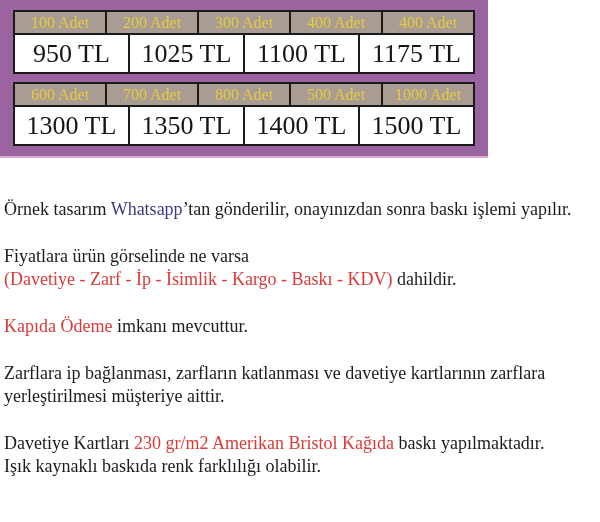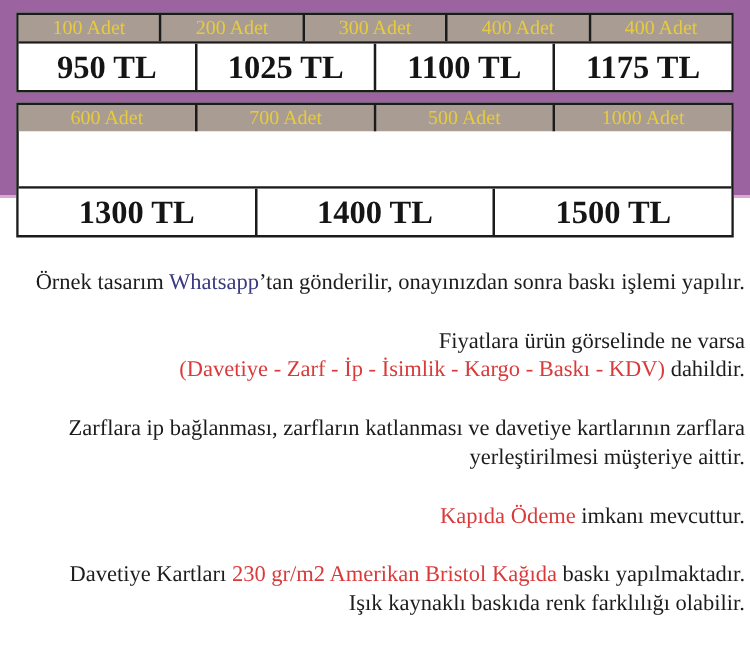--- a/index.html
+++ b/index.html
@@ -13,56 +13,56 @@
     --blue:#3a3a80;
   }
   html,body{margin:0;padding:0;}
   body{
     width:600px;height:522px;background:#ffffff;
     font-family:"Liberation Serif","DejaVu Serif",serif;
     overflow:hidden;
   }
   .banner{
     box-sizing:border-box;
-    width:600px;height:158px;
+    width:488px;height:158px;
     background:var(--purple);
     padding:10px 13px 0;
     border-bottom:2px solid var(--pink-line);
   }
   .price-table{
     display:flex;flex-direction:column;
     box-sizing:border-box;
     border:2px solid var(--tbl-border);
     background:#ffffff;
   }
-  .price-table + .price-table{margin-top:8px;gap:44px;}
+  .price-table + .price-table{margin-top:8px;}
   .hdr-row{display:flex;}
   .hdr-row .hcell{
     flex:1;height:21px;line-height:21px;
     background:var(--hdr-bg);
     color:var(--hdr-text);
     font-size:16px;text-align:center;
     border-left:2px solid var(--tbl-border);
     overflow:hidden;white-space:nowrap;
   }
   .hdr-row .hcell:first-child{border-left:none;}
   .price-row{display:flex;border-top:2px solid var(--tbl-border);}
   .price-row .pcell{
     flex:1;height:37px;line-height:37px;
     background:#ffffff;
     color:var(--price-text);
-    font-weight:bold;font-size:26px;text-align:center;
+    font-weight:normal;font-size:26px;text-align:center;
     border-left:2px solid var(--tbl-border);
     overflow:hidden;white-space:nowrap;
   }
   .price-row .pcell:first-child{border-left:none;}
   .info{
     box-sizing:border-box;
-    padding:56px 4px 0;
-    text-align:right;
+    padding:40px 4px 0;
+    text-align:left;
     font-size:18px;line-height:23px;
     color:#1c1c1c;
   }
   .info p{margin:0 0 24px;}
   .red{color:var(--red);}
   .blue{color:var(--blue);}
 </style>
 </head>
 <body>
 
@@ -79,34 +79,36 @@
         <div class="pcell">950 TL</div>
         <div class="pcell">1025 TL</div>
         <div class="pcell">1100 TL</div>
         <div class="pcell">1175 TL</div>
       </div>
   </div>
   <div class="price-table">
     <div class="hdr-row">
         <div class="hcell">600 Adet</div>
         <div class="hcell">700 Adet</div>
+        <div class="hcell">800 Adet</div>
         <div class="hcell">500 Adet</div>
         <div class="hcell">1000 Adet</div>
       </div>
     <div class="price-row">
         <div class="pcell">1300 TL</div>
+        <div class="pcell">1350 TL</div>
         <div class="pcell">1400 TL</div>
         <div class="pcell">1500 TL</div>
       </div>
   </div>
 </div>
 
 <div class="info">
   <p><span>Örnek tasarım </span><span class="blue">Whatsapp</span><span>’tan gönderilir, onayınızdan sonra baskı işlemi yapılır.</span></p>
 
   <p><span>Fiyatlara ürün görselinde ne varsa</span><br><span class="red">(Davetiye - Zarf - İp - İsimlik - Kargo - Baskı - KDV)</span><span> dahildir.</span></p>
 
+  <p><span class="red">Kapıda Ödeme</span><span> imkanı mevcuttur.</span></p>
+
   <p><span>Zarflara ip bağlanması, zarfların katlanması ve davetiye kartlarının zarflara yerleştirilmesi müşteriye aittir.</span></p>
-
-  <p><span class="red">Kapıda Ödeme</span><span> imkanı mevcuttur.</span></p>
 
   <p><span>Davetiye Kartları </span><span class="red">230 gr/m2 Amerikan Bristol Kağıda</span><span> baskı yapılmaktadır.</span><br><span>Işık kaynaklı baskıda renk farklılığı olabilir.</span></p>
 </div>
 
 </body></html>

